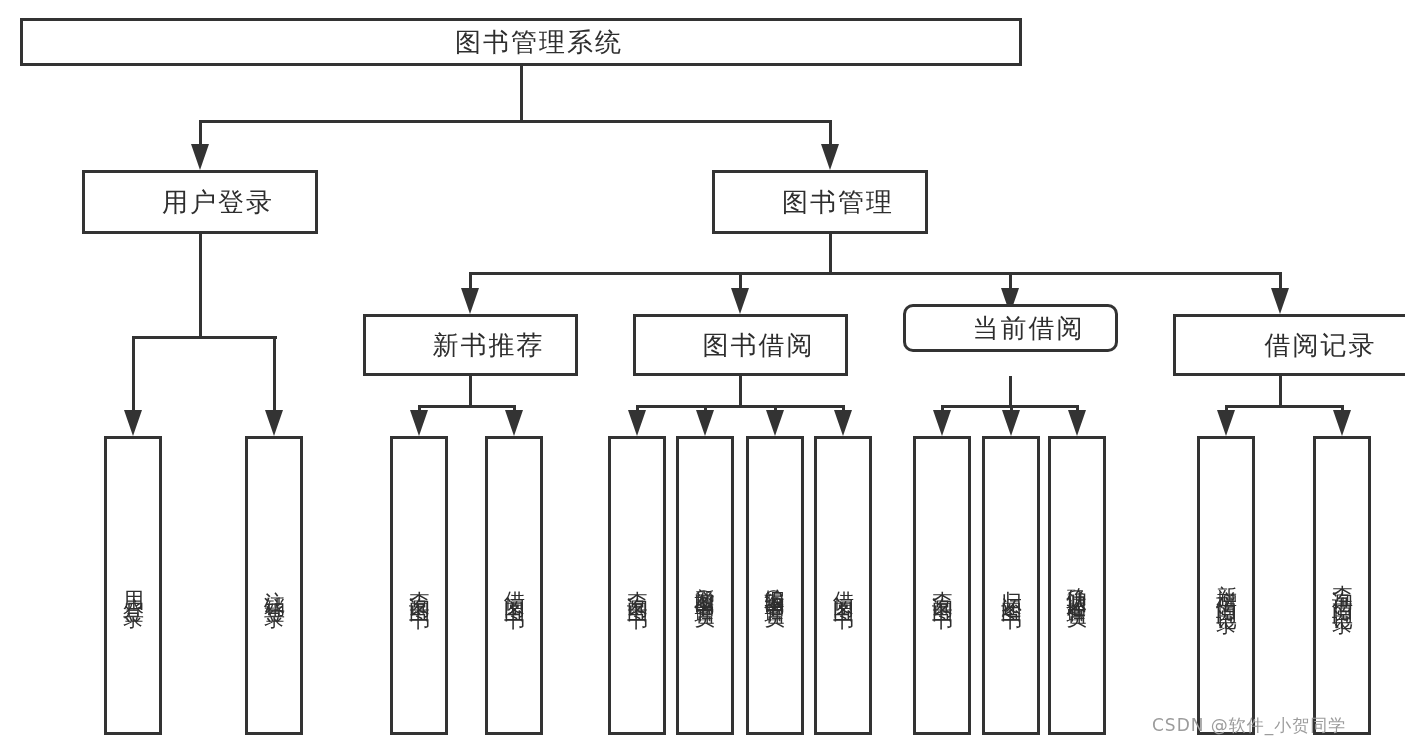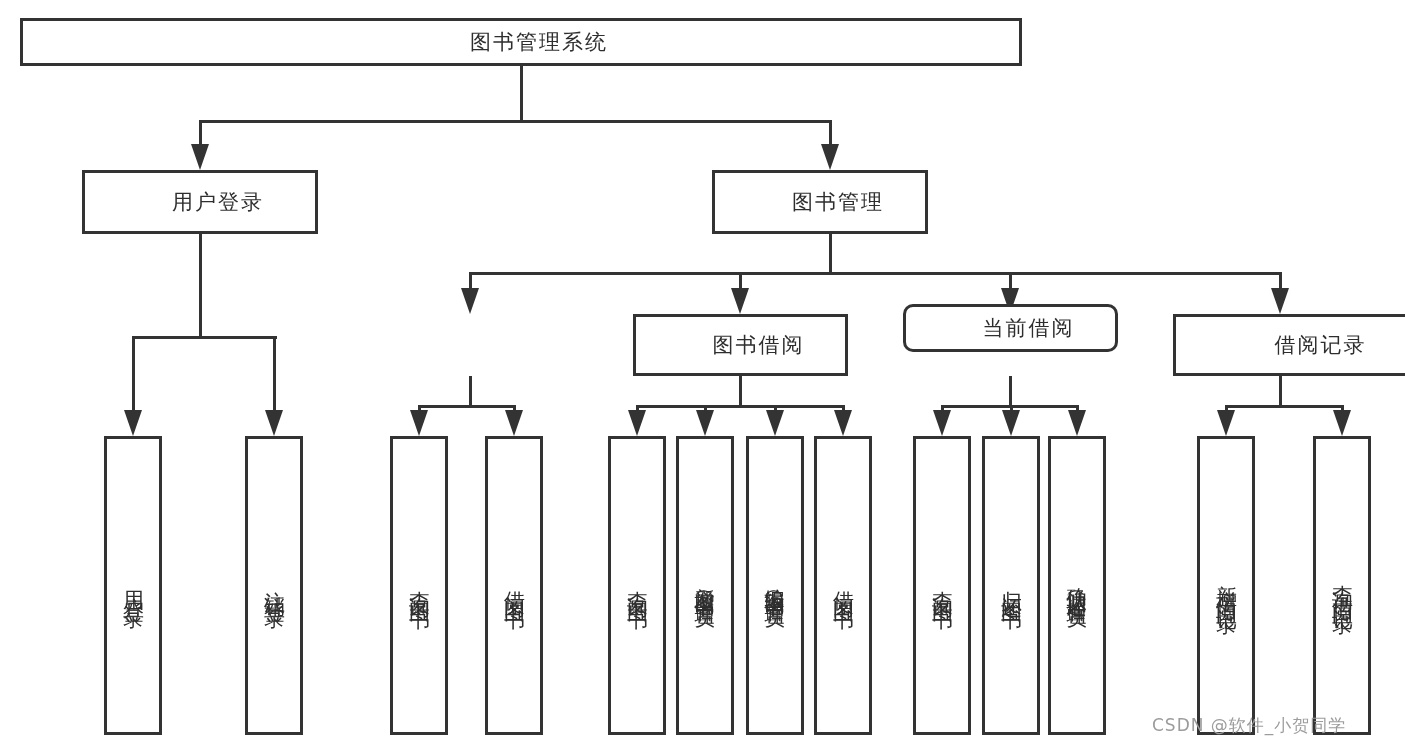--- a/index.html
+++ b/index.html
@@ -3,21 +3,21 @@
 <meta charset="utf-8">
 <style>
   html,body{margin:0;padding:0;background:#ffffff;}
   #canvas{
     position:relative;width:1405px;height:747px;background:#ffffff;
     font-family:"DejaVu Sans","Liberation Sans",sans-serif;overflow:hidden;
   }
   .hbox{
     position:absolute;box-sizing:border-box;border:3px solid #333333;background:#ffffff;
     display:flex;align-items:center;justify-content:center;
-    font-size:21px;color:#2e2e2e;letter-spacing:2px;white-space:nowrap;padding-left:36px;
+    font-size:26px;color:#2e2e2e;letter-spacing:2px;white-space:nowrap;padding-left:36px;
   }
   .vbox{
     position:absolute;box-sizing:border-box;border:3px solid #333333;background:#ffffff;
     display:flex;align-items:center;justify-content:center;
     writing-mode:vertical-rl;text-orientation:mixed;
     font-size:21px;color:#2e2e2e;letter-spacing:6px;line-height:1;white-space:nowrap;
   }
   .vline,.hline{position:absolute;background:#333333;}
   .arrow{
     position:absolute;width:0;height:0;
@@ -57,20 +57,21 @@
   <div class="hline" style="left:468.5px;top:272px;width:813px;height:3px;"></div>
   <div class="vline" style="left:468.5px;top:272px;width:3px;height:20px;"></div>
   <div class="arrow" style="left:461px;top:288px;"></div>
   <div class="vline" style="left:738.5px;top:272px;width:3px;height:20px;"></div>
   <div class="arrow" style="left:731px;top:288px;"></div>
   <div class="vline" style="left:1008.5px;top:272px;width:3px;height:20px;"></div>
   <div class="arrow" style="left:1001px;top:288px;"></div>
   <div class="vline" style="left:1278.5px;top:272px;width:3px;height:20px;"></div>
   <div class="arrow" style="left:1271px;top:288px;"></div>
 
+  <div class="hbox" style="left:363px;top:314px;width:215px;height:62px;">新书推荐</div>
   <div class="hbox" style="left:633px;top:314px;width:215px;height:62px;">图书借阅</div>
   <div class="hbox" style="left:903px;top:304px;width:215px;height:48px;border-radius:10px;">当前借阅</div>
   <div class="hbox" style="left:1173px;top:314px;width:259px;height:62px;">借阅记录</div>
 
   <div class="vline" style="left:468.5px;top:376px;width:3px;height:32px;"></div>
   <div class="hline" style="left:417.5px;top:405px;width:98px;height:3px;"></div>
   <div class="vline" style="left:417.5px;top:405px;width:3px;height:8px;"></div>
   <div class="arrow" style="left:410px;top:410px;"></div>
   <div class="vline" style="left:512.5px;top:405px;width:3px;height:8px;"></div>
   <div class="arrow" style="left:505px;top:410px;"></div>

